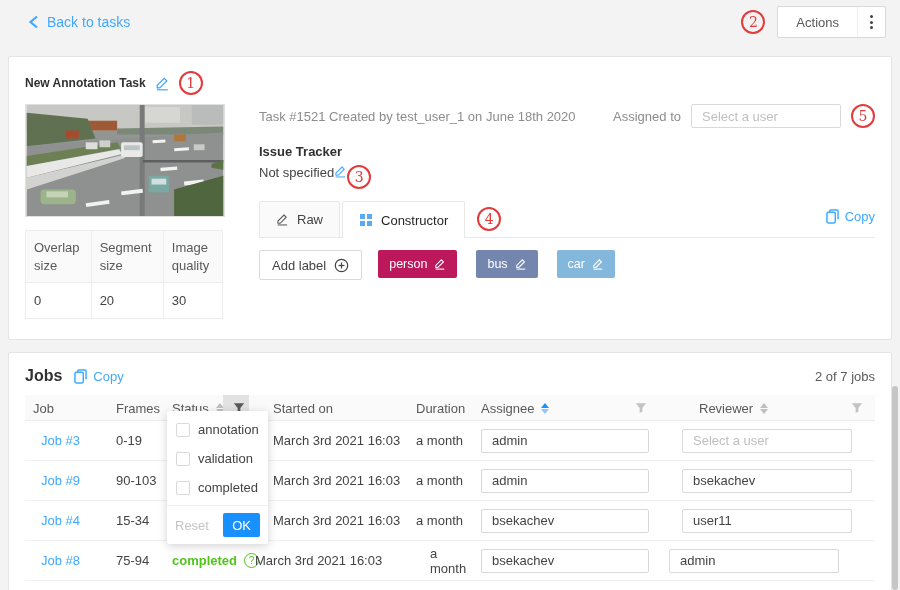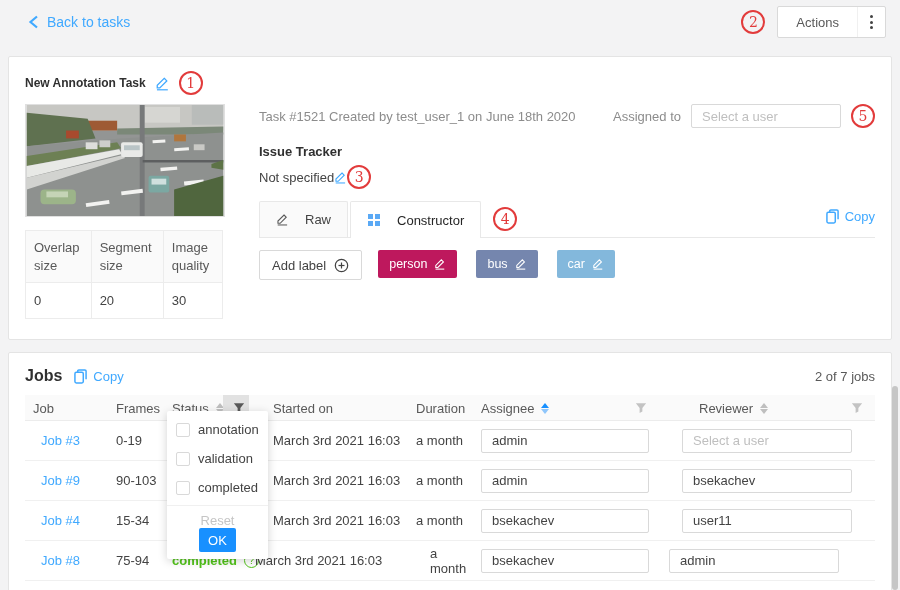--- a/index.html
+++ b/index.html
@@ -54,27 +54,27 @@
   .assigned .lbl { color:#8c8c8c; }
   input.ant {
     height:24px; border:1px solid #d9d9d9; border-radius:2px; padding:0 10px;
     font:inherit; color:#434343; outline:none; background:#fff;
   }
   input.ant::placeholder { color:#bfbfbf; }
   .assigned input { width:150px; }
 
   .issue { margin-top:16px; }
   .issue .hdr { font-weight:700; color:#303030; }
-  .issue .val { margin-top:6px; display:flex; align-items:center; gap:0; }
+  .issue .val { margin-top:6px; display:flex; gap:0; }
 
   
   .tabs-wrap { margin-top:12px; }
   .tab-bar { display:flex; align-items:flex-end; border-bottom:1px solid #e8e8e8; position:relative; height:37px; }
   .tab {
-    display:flex; align-items:center; gap:16px; height:36px; padding:0 16px;
+    display:flex; align-items:center; gap:8px; height:36px; padding:0 16px;
     border:1px solid #e8e8e8; border-bottom:none; background:#fafafa;
     border-radius:2px 2px 0 0; margin-right:2px; cursor:pointer; color:#434343;
   }
   .tab.active { background:#fff; height:37px; margin-bottom:-1px; color:#262626; }
   .tab-extra { position:absolute; right:0; top:8px; display:flex; align-items:center; gap:6px; }
   .circ4 { margin-left:10px; margin-bottom:6px; }
 
   .labels-area { padding-top:12px; min-height:96px; display:flex; align-items:flex-start; gap:16px; }
   .add-label {
     display:flex; align-items:center; gap:8px; height:30px; padding:0 12px;
@@ -124,21 +124,21 @@
   .cell-input { width:168px; }
   .rev-input { width:170px; }
 
   
   .filter-dd {
     position:absolute; left:167px; top:411px; width:101px; background:#fff;
     border-radius:2px; box-shadow:0 2px 10px rgba(0,0,0,.18); z-index:50; padding-top:4px;
   }
   .fd-item { display:flex; align-items:center; gap:8px; padding:7px 9px; cursor:pointer; color:#434343; }
   .checkbox { width:14px; height:14px; border:1px solid #d9d9d9; border-radius:2px; background:#fff; flex:0 0 auto; }
-  .fd-footer { border-top:1px solid #f0f0f0; margin-top:3px; padding:7px 8px; display:flex; align-items:center; justify-content:space-between;flex-direction:column; }
+  .fd-footer { border-top:1px solid #f0f0f0; margin-top:3px; padding:7px 8px; display:flex; align-items:center; justify-content:space-between; }
   .reset { color:#c5c5c5; cursor:default; }
   .okbtn {
     background:#1890ff; color:#fff; border:none; border-radius:2px; height:24px;
     padding:0 9px; font:inherit; font-size:13px; cursor:pointer;
   }
 
   .scroll-thumb { position:absolute; right:2px; top:386px; width:6px; height:204px; background:#c6c6c6; border-radius:3px; }
   svg { display:block; }
 </style>
 </head>

